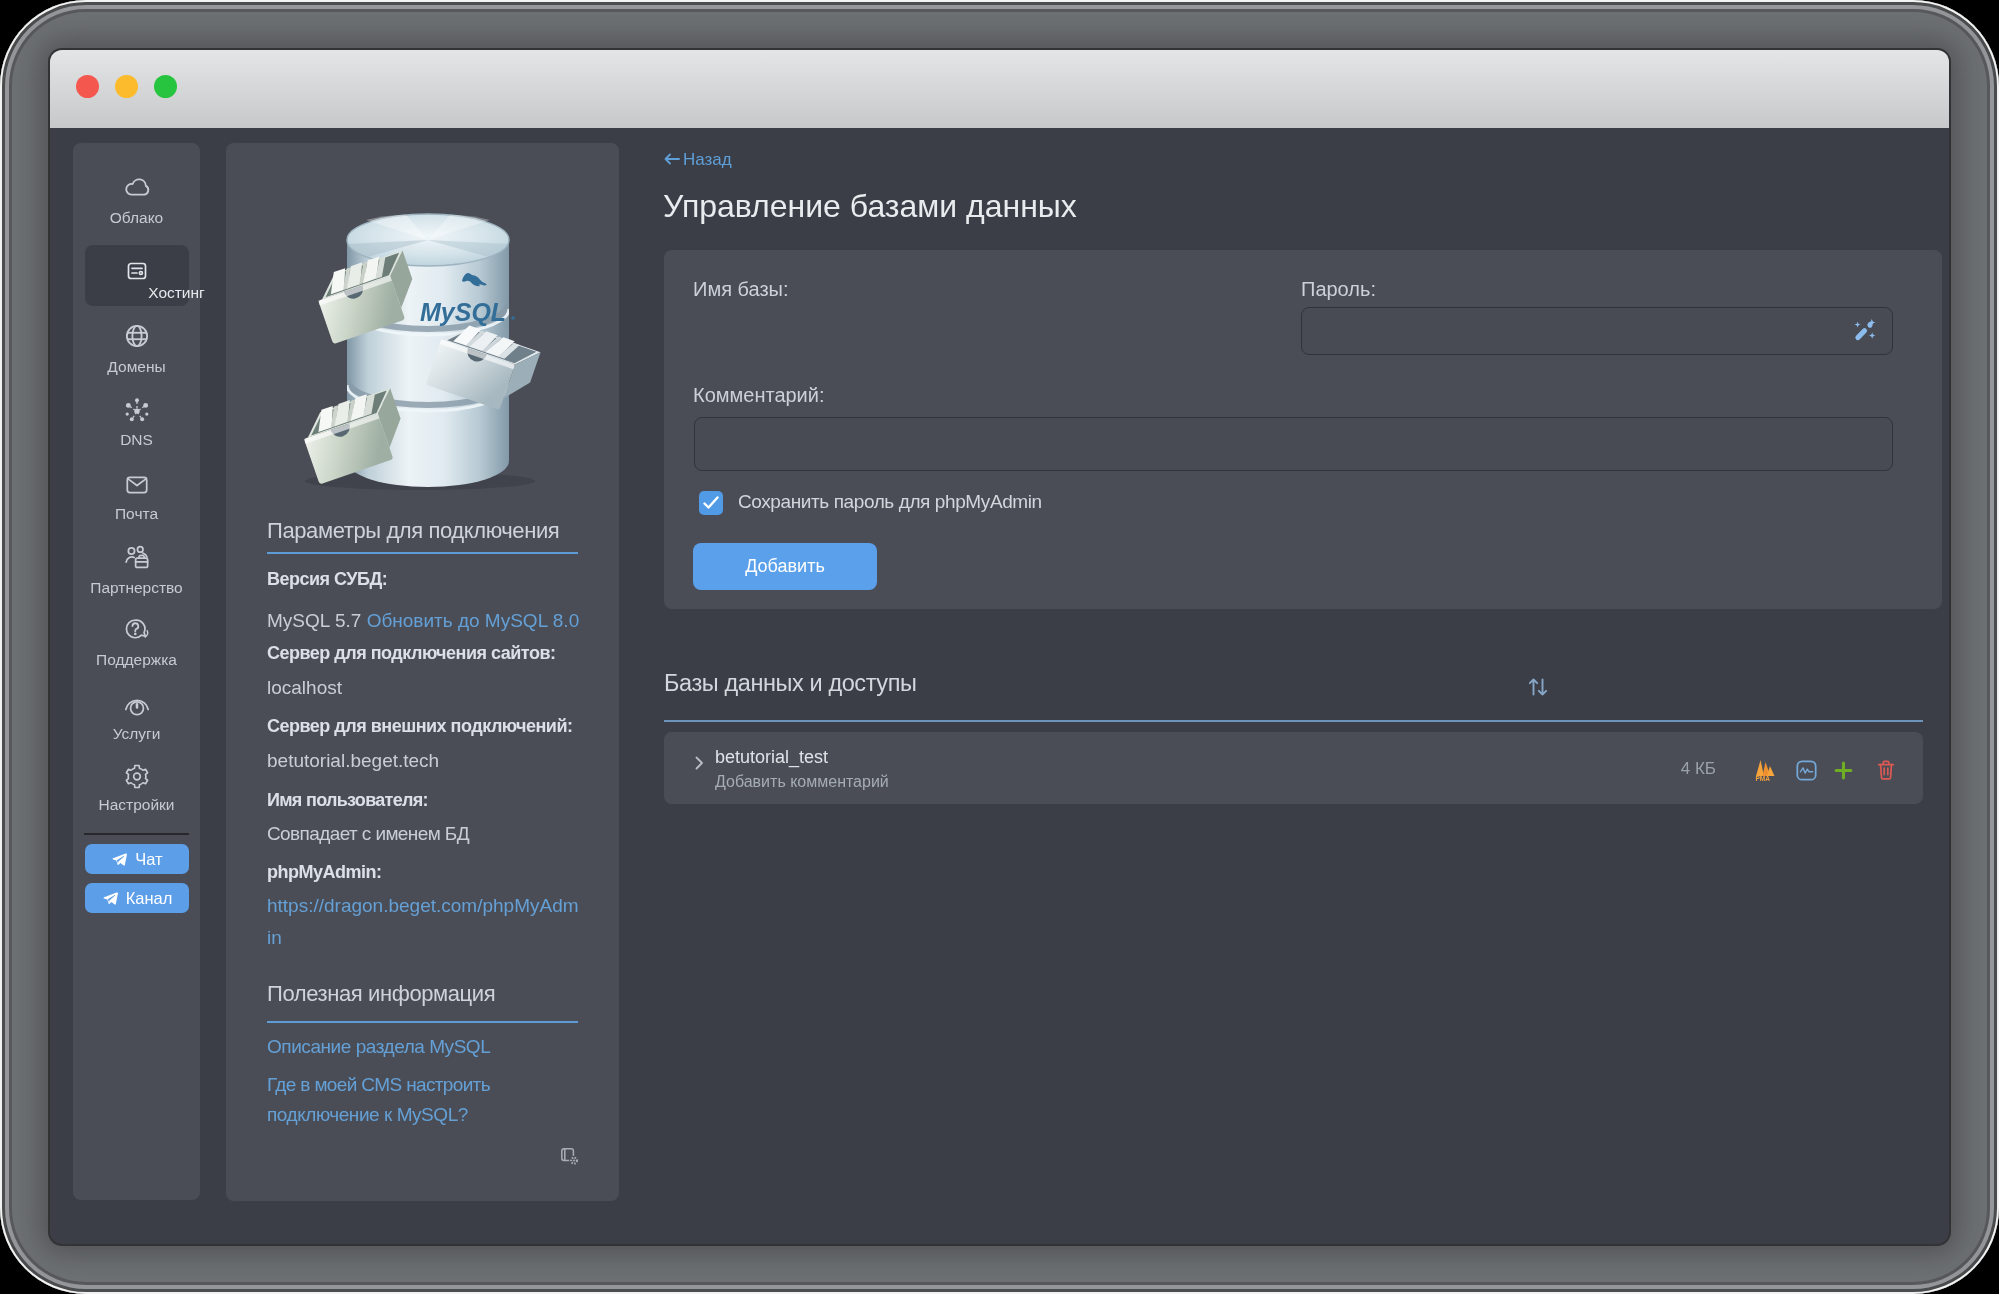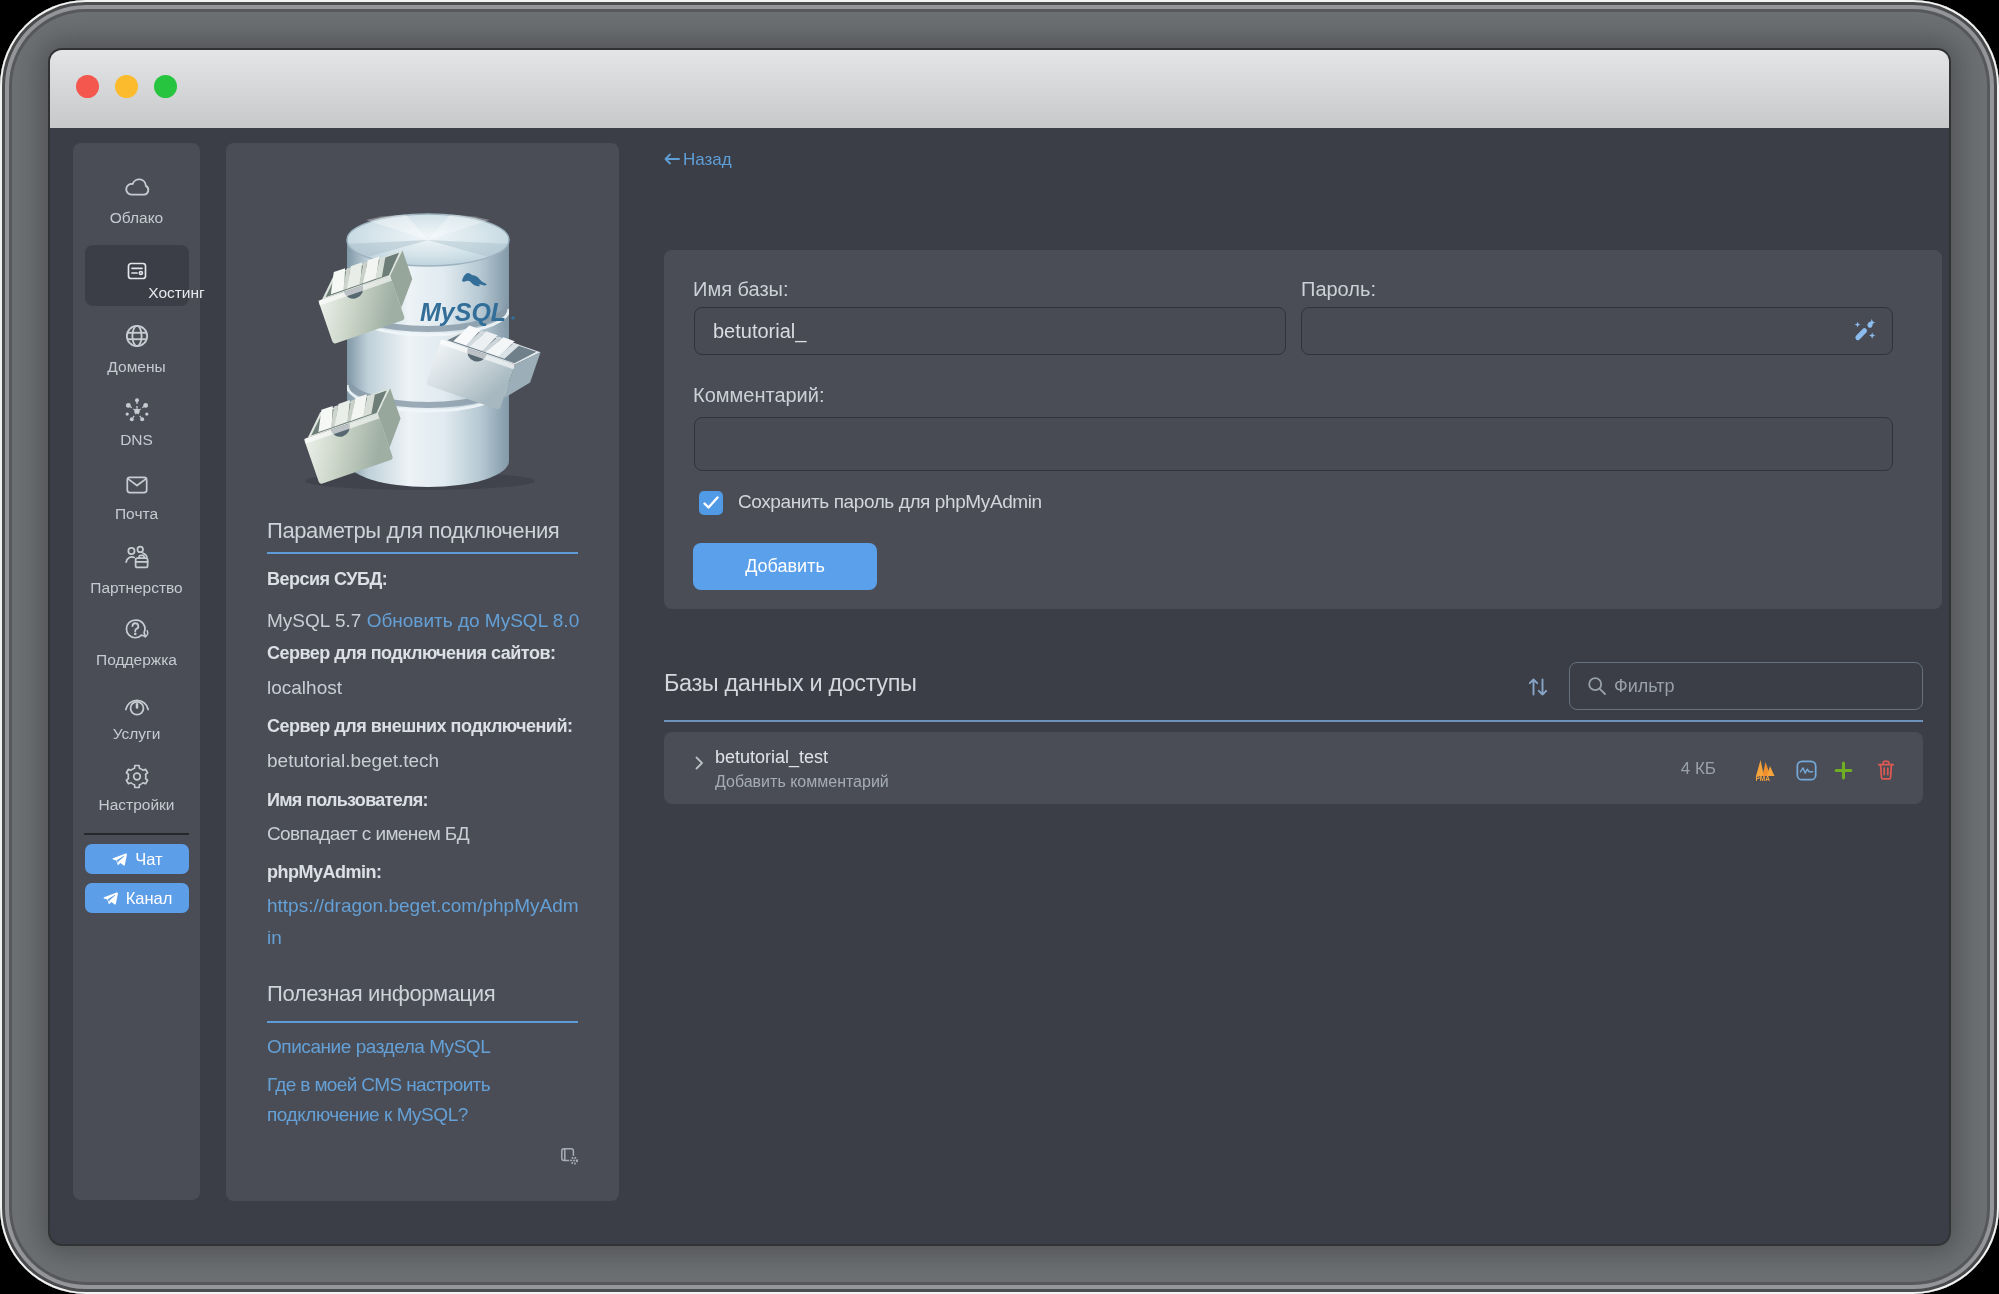--- a/index.html
+++ b/index.html
@@ -284,27 +284,25 @@
       <div class="it h2i" style="top:838px;">Полезная информация</div>
       <div class="ul" style="top:878px;"></div>
       <div class="it vl lk" style="top:893px;letter-spacing:-0.45px;">Описание раздела MySQL</div>
       <div class="it vl lk" style="top:931px;letter-spacing:-0.65px;">Где в моей CMS настроить</div>
       <div class="it vl lk" style="top:961px;letter-spacing:-0.45px;">подключение к MySQL?</div>
     </div>
 
     <div class="back"><svg style="position:absolute;left:0;top:3px;" width="16" height="12" viewBox="0 0 16 12" fill="none" stroke="#5f9fd8" stroke-width="1.8" stroke-linecap="round" stroke-linejoin="round">
         <path d="M15 6 H1.5 M6 1.5 L1.5 6 L6 10.5"></path>
       </svg><span style="margin-left:19px;">Назад</span></div>
+    <div class="h1">Управление базами данных</div>
 
     <div class="panel form">
       <div class="flabel" style="left:29px;top:28px;">Имя базы:</div>
       <div class="flabel" style="left:637px;top:28px;">Пароль:</div>
-      <div class="inp" style="left:30px;top:57px;width:592px;height:48px;">
-        <div style="position:absolute;left:18px;top:12px;font-size:20px;color:#d9dde1;">betutorial_</div>
-      </div>
       <div class="inp" style="left:637px;top:57px;width:592px;height:48px;">
         <svg style="position:absolute;right:14px;top:10px;" width="26" height="26" viewBox="0 0 26 26" fill="#8cbbed">
           <g transform="rotate(-46 12 13)">
             <rect x="0.5" y="10.6" width="14.6" height="5.2" rx="2.6"></rect>
             <rect x="17.8" y="10.6" width="5.2" height="5.2" rx="2.6"></rect>
           </g>
           <path d="M5.6,3.4999999999999996 C6.282,5.917999999999999 6.282,5.917999999999999 8.7,6.6 C6.282,7.282 6.282,7.282 5.6,9.7 C4.917999999999999,7.282 4.917999999999999,7.282 2.4999999999999996,6.6 C4.917999999999999,5.917999999999999 4.917999999999999,5.917999999999999 5.6,3.4999999999999996 Z"></path>
           <path d="M19.8,0.6999999999999997 C20.658,3.7419999999999995 20.658,3.7419999999999995 23.7,4.6 C20.658,5.457999999999999 20.658,5.457999999999999 19.8,8.5 C18.942,5.457999999999999 18.942,5.457999999999999 15.9,4.6 C18.942,3.7419999999999995 18.942,3.7419999999999995 19.8,0.6999999999999997 Z"></path>
           <path d="M20.2,14.3 C20.926,16.874000000000002 20.926,16.874000000000002 23.5,17.6 C20.926,18.326 20.926,18.326 20.2,20.900000000000002 C19.474,18.326 19.474,18.326 16.9,17.6 C19.474,16.874000000000002 19.474,16.874000000000002 20.2,14.3 Z"></path>
         </svg>
@@ -318,27 +316,20 @@
       </div>
       <div class="flabel" style="left:74px;top:241px;color:#d2d6db;font-size:19px;letter-spacing:-0.4px;">Сохранить пароль для phpMyAdmin</div>
       <div class="btn">Добавить</div>
     </div>
 
     <div class="h2m">Базы данных и доступы</div>
     <svg class="abs" style="left:1475px;top:624px;" width="26" height="26" viewBox="0 0 26 26" fill="none" stroke="#87a6c7" stroke-width="1.9" stroke-linecap="round" stroke-linejoin="round">
       <path d="M8.5 20.5 V5.5 M8.5 5.5 L4.8 9.2 M8.5 5.5 L12.2 9.2"></path>
       <path d="M17.5 5.5 V20.5 M17.5 20.5 L13.8 16.8 M17.5 20.5 L21.2 16.8"></path>
     </svg>
-    <div class="filter">
-      <svg style="position:absolute;left:17px;top:13px;" width="20" height="20" viewBox="0 0 20 20" fill="none" stroke="#9aa1a9" stroke-width="1.8" stroke-linecap="round">
-        <circle cx="8.2" cy="8.2" r="6"></circle>
-        <line x1="12.8" y1="12.8" x2="18" y2="18"></line>
-      </svg>
-      <div style="position:absolute;left:44px;top:13px;font-size:18px;color:#99a0a9;">Фильтр</div>
-    </div>
     <div class="bsep"></div>
     <div class="panel row">
       <svg class="abs" style="left:29px;top:24px;" width="12" height="14" viewBox="0 0 12 14" fill="none" stroke="#b9bec5" stroke-width="1.8" stroke-linecap="round" stroke-linejoin="round">
         <path d="M3.5 1.5 L9 7 L3.5 12.5"></path>
       </svg>
       <div style="position:absolute;left:51px;top:15px;font-size:18px;color:#dfe3e8;">betutorial_test</div>
       <div style="position:absolute;left:51px;top:41px;font-size:16px;color:#a6acb4;">Добавить комментарий</div>
       <div style="position:absolute;left:962px;top:27px;width:90px;text-align:right;font-size:17px;color:#9aa1a9;">4 КБ</div>
 
       <svg class="abs" style="left:1089px;top:26px;" width="24" height="24" viewBox="0 0 24 24" fill="#f5a33b">

